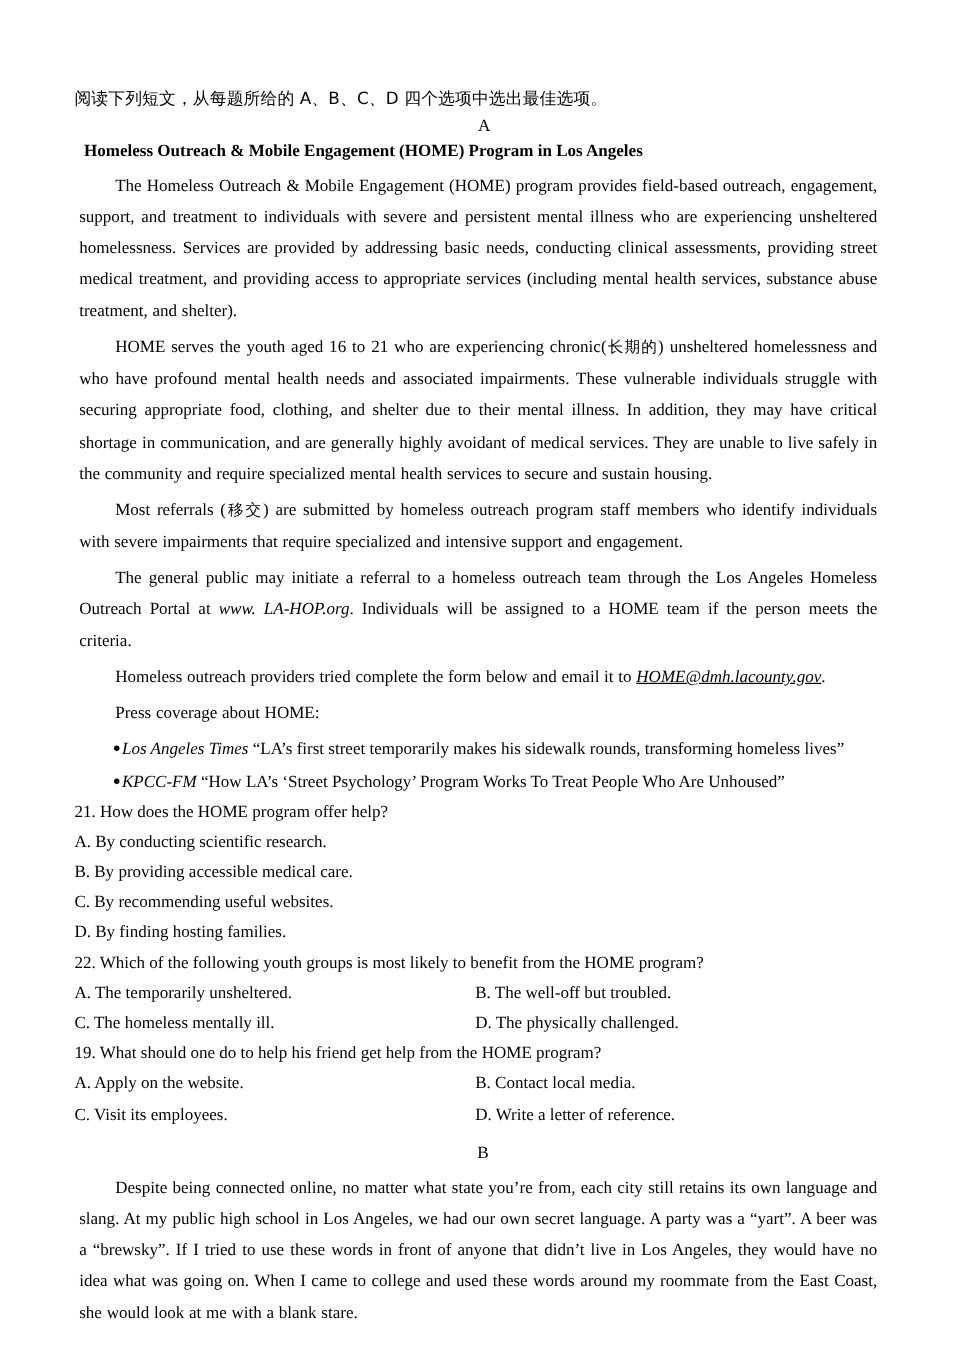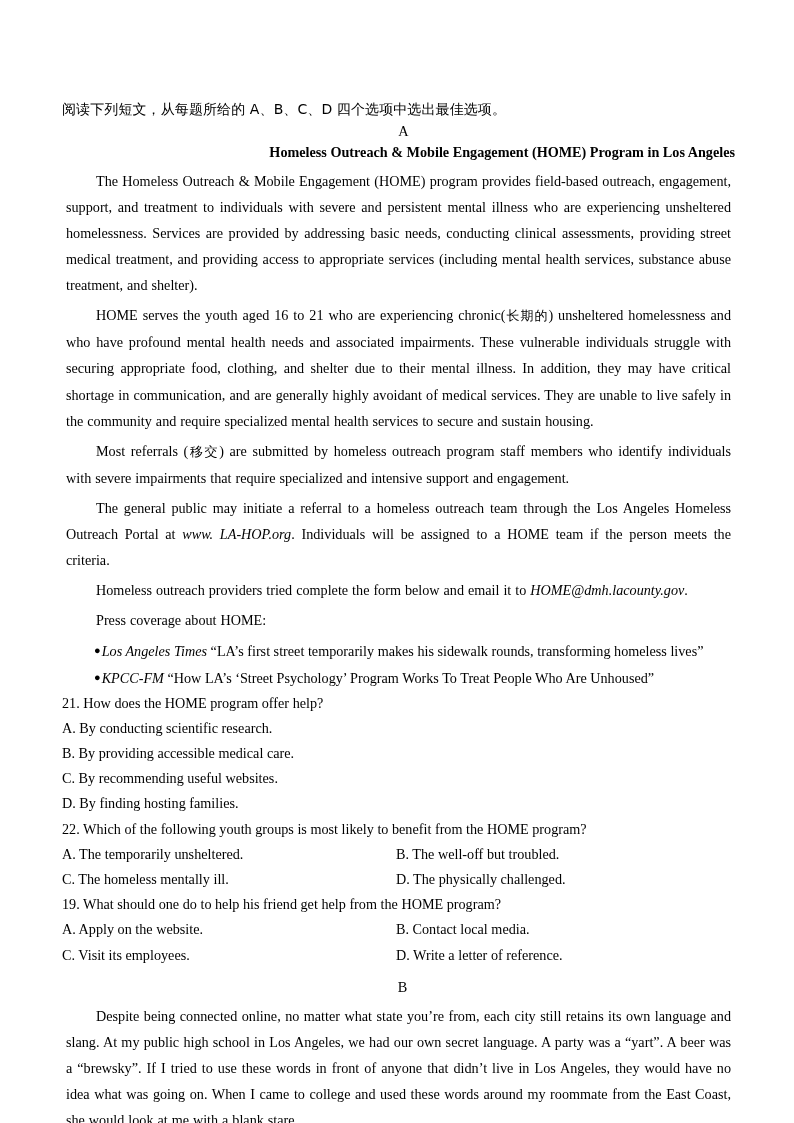--- a/index.html
+++ b/index.html
@@ -12,21 +12,21 @@
     height: 1123px;
     font-family: "Liberation Serif", "DejaVu Serif", serif;
     color: #000000;
     -webkit-font-smoothing: none;
   }
   .page {
     position: relative;
     width: 794px;
     height: 1123px;
     box-sizing: border-box;
-    padding: 102px 59px 0 62px;
+    padding: 76px 59px 0 62px;
   }
   .instruction {
     font-size: 14.3px;
     line-height: 1.0;
     margin: 0 0 8px 0;
     letter-spacing: 0.1px;
   }
   .section-marker {
     font-size: 14.3px;
     line-height: 1.0;
@@ -37,21 +37,21 @@
   .section-marker.b-marker {
     padding-left: 8px;
     margin-top: 12px;
     margin-bottom: 9px;
   }
   .passage-title {
     font-size: 14.2px;
     font-weight: bold;
     line-height: 1.0;
     margin: 0 0 9px 0;
-    text-align: right;
+    text-align: left;
     padding-left: 8px;
   }
   p.body-para {
     font-size: 14.2px;
     line-height: 26.1px;
     margin: 4px;
     text-indent: 30px;
     text-align: justify;
     text-justify: inter-word;
     word-spacing: 0.4px;
@@ -82,20 +82,21 @@
     white-space: nowrap;
   }
   .opt-row .col-b {
     position: absolute;
     left: 334px;
     top: 0;
   }
   em.ital { font-style: italic; }
   .email-link {
     font-style: italic;
+    text-decoration: underline;
   }
   .url-ital { font-style: italic; }
   .cn { font-family: "DejaVu Sans", sans-serif; font-size: 13px; }
   .cn-inst { font-family: "DejaVu Sans", sans-serif; font-size: 14px; }
 </style>
 </head>
 <body>
 
 <div class="page">
 

